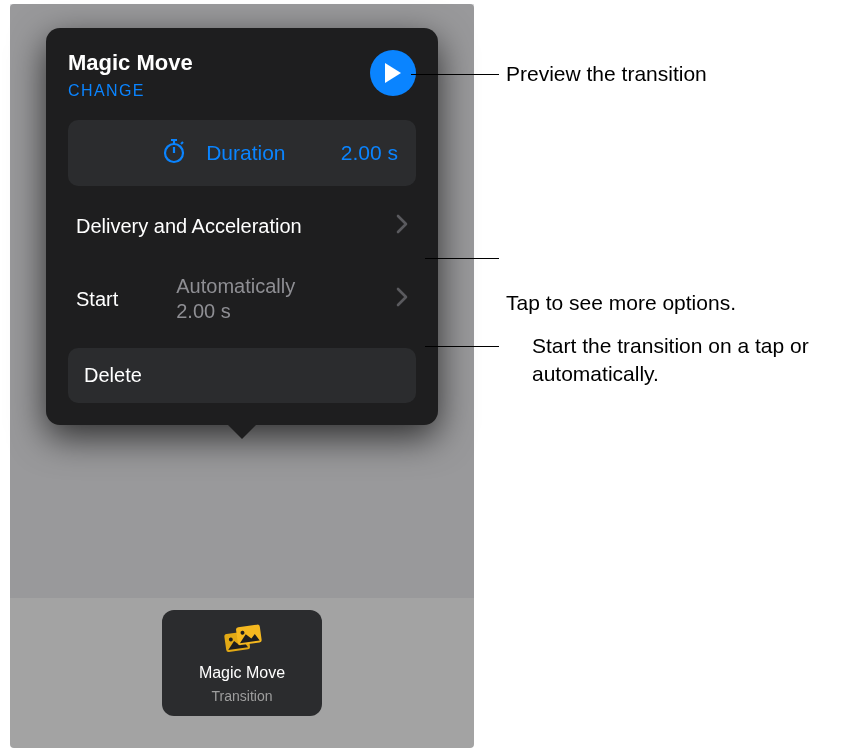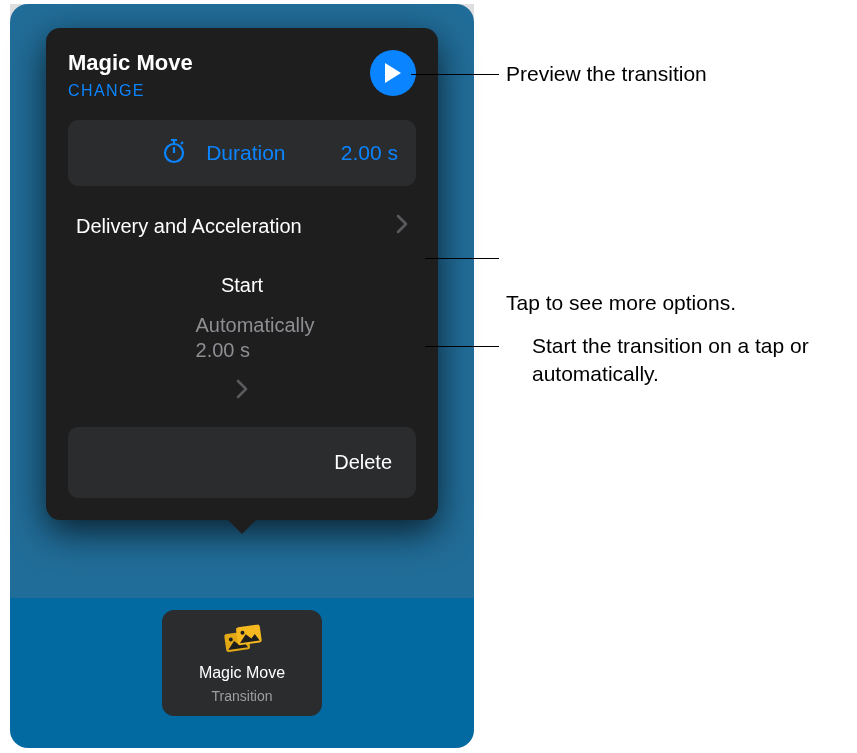--- a/index.html
+++ b/index.html
@@ -10,22 +10,22 @@
       font-family: -apple-system, "Helvetica Neue", Helvetica, Arial, sans-serif;
       position: relative;
       overflow: hidden;
     }
     .stage {
       position: absolute;
       left: 10px;
       top: 4px;
       width: 464px;
       height: 744px;
-      background: #0369a1;
-      border-radius: 18px;
+      background: #a3a3a3;
+      border-radius: 4px;
       overflow: visible;
     }
     .popover-overlay {
       position: absolute;
       left: 0;
       right: 0;
       top: 0;
       bottom: 150px;
       background: rgba(125,125,130,0.25);
     }
@@ -109,46 +109,46 @@
     }
     .duration-value {
       font-size: 21px;
       color: #0a84ff;
       font-weight: 500;
     }
     .list-row {
       display: flex;
       align-items: center;
       padding: 18px 8px;
-      gap: 16px;
-      cursor: pointer;
-    }
-    .list-row + .list-row { border-top: none; flex-direction: column; }
+      gap: 32px;
+      cursor: pointer;
+    }
+    .list-row + .list-row { border-top: none; }
     .row-label {
       font-size: 20px;
       color: #fff;
       flex-shrink: 0;
     }
     .row-value {
       flex: 1;
       text-align: left;
       padding-left: 26px;
       font-size: 20px;
       line-height: 1.25;
       color: #8e8e93;
     }
     .chevron {
       color: #5a5a5e;
       flex-shrink: 0;
     }
     .delete-btn {
       background: #2b2c2e;
       border-radius: 10px;
-      text-align: right;
-      padding: 24px;
+      text-align: left;
+      padding: 16px;
       font-size: 20px;
       color: #fff;
       margin-top: 6px;
       cursor: pointer;
     }
     .transition-chip {
       position: absolute;
       left: 50%;
       transform: translateX(-50%);
       bottom: 32px;

